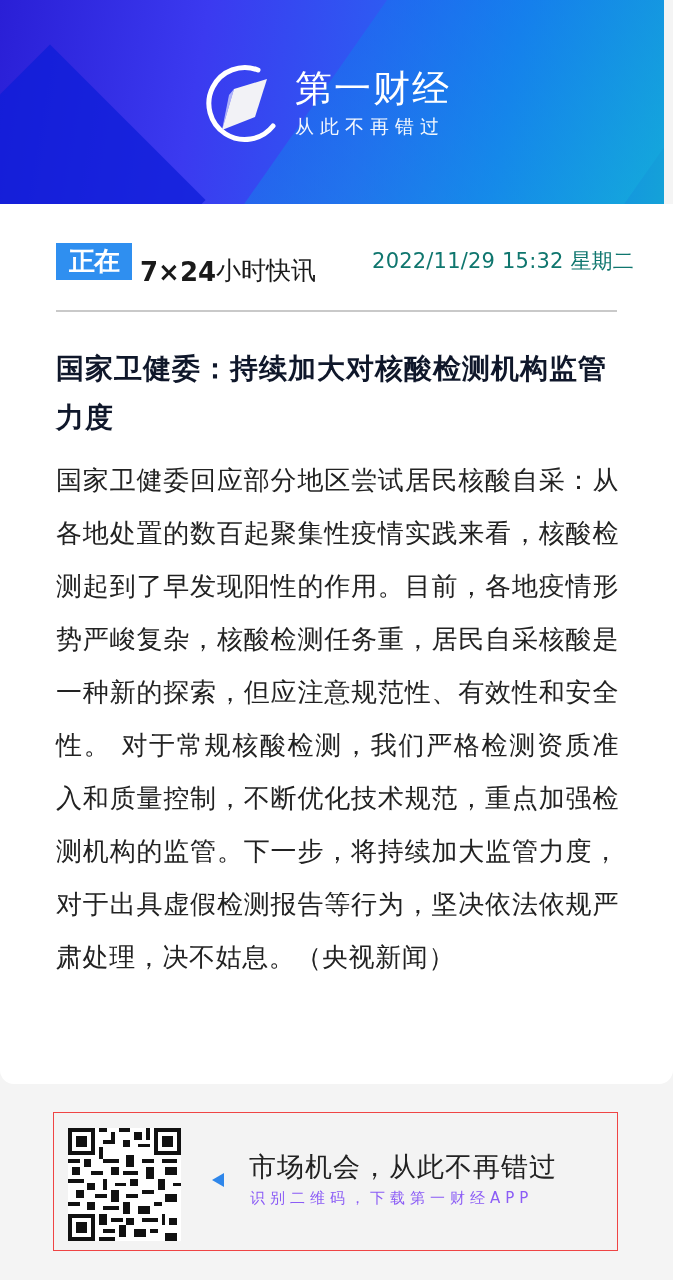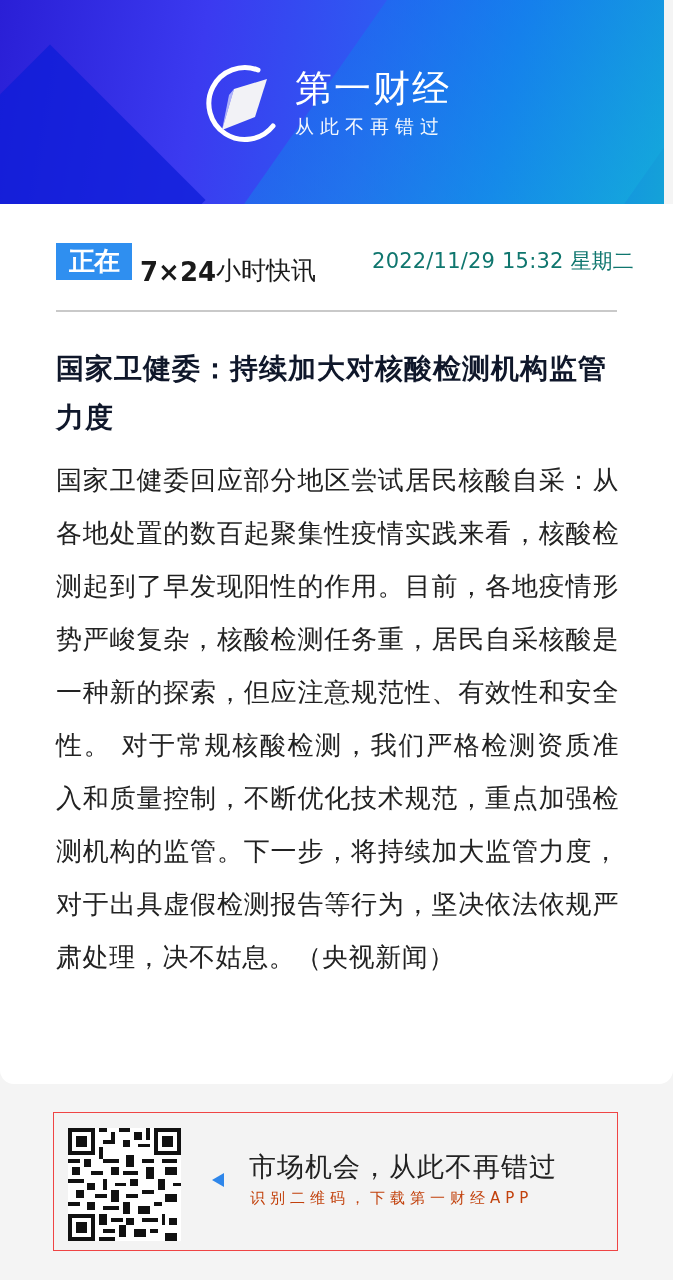--- a/index.html
+++ b/index.html
@@ -57,21 +57,21 @@
       border: 1px solid #ef4444; background: #f3f3f3;
     }
     .qr { position: absolute; left: 14px; top: 15px; width: 113px; height: 113px; background: #fff; }
     .qr svg { width: 113px; height: 113px; display: block; }
     .arrow {
       position: absolute; left: 158px; top: 60px; width: 0; height: 0;
       border-top: 7px solid transparent; border-bottom: 7px solid transparent;
       border-right: 12px solid #2e86ea;
     }
     .promo-title { position: absolute; left: 195px; top: 36px; font-size: 27px; color: #222; letter-spacing: 1px; }
-    .promo-sub { position: absolute; left: 196px; top: 76px; font-size: 15px; color: #c2410c; letter-spacing: 5px; }
+    .promo-sub { position: absolute; left: 196px; top: 76px; font-size: 15px; color: #8b5cf6; letter-spacing: 5px; }
   </style>
 </head>
 <body>
 
 <div class="banner">
   <div class="shade-left"></div>
   <div class="shade-right"></div>
   <div class="brand">
     <div class="brand-logo">
       <svg viewBox="0 0 82 82">

